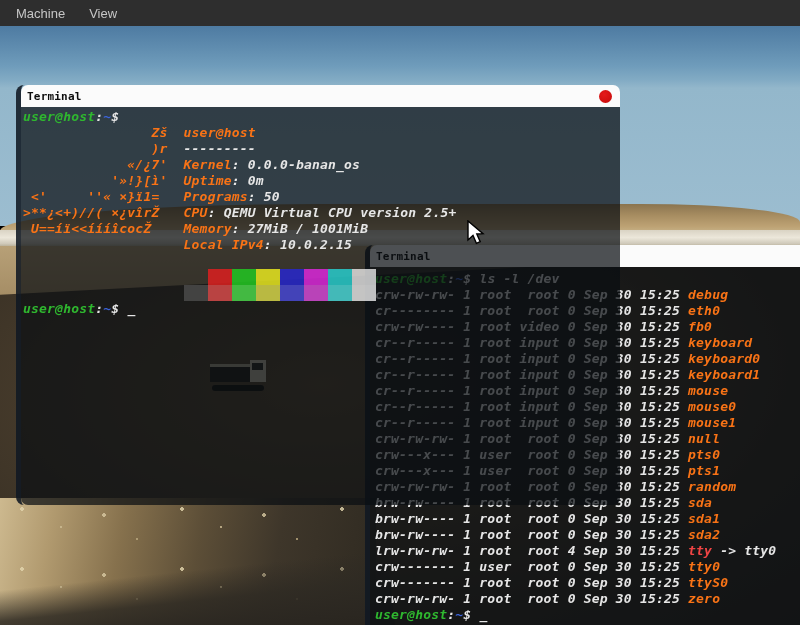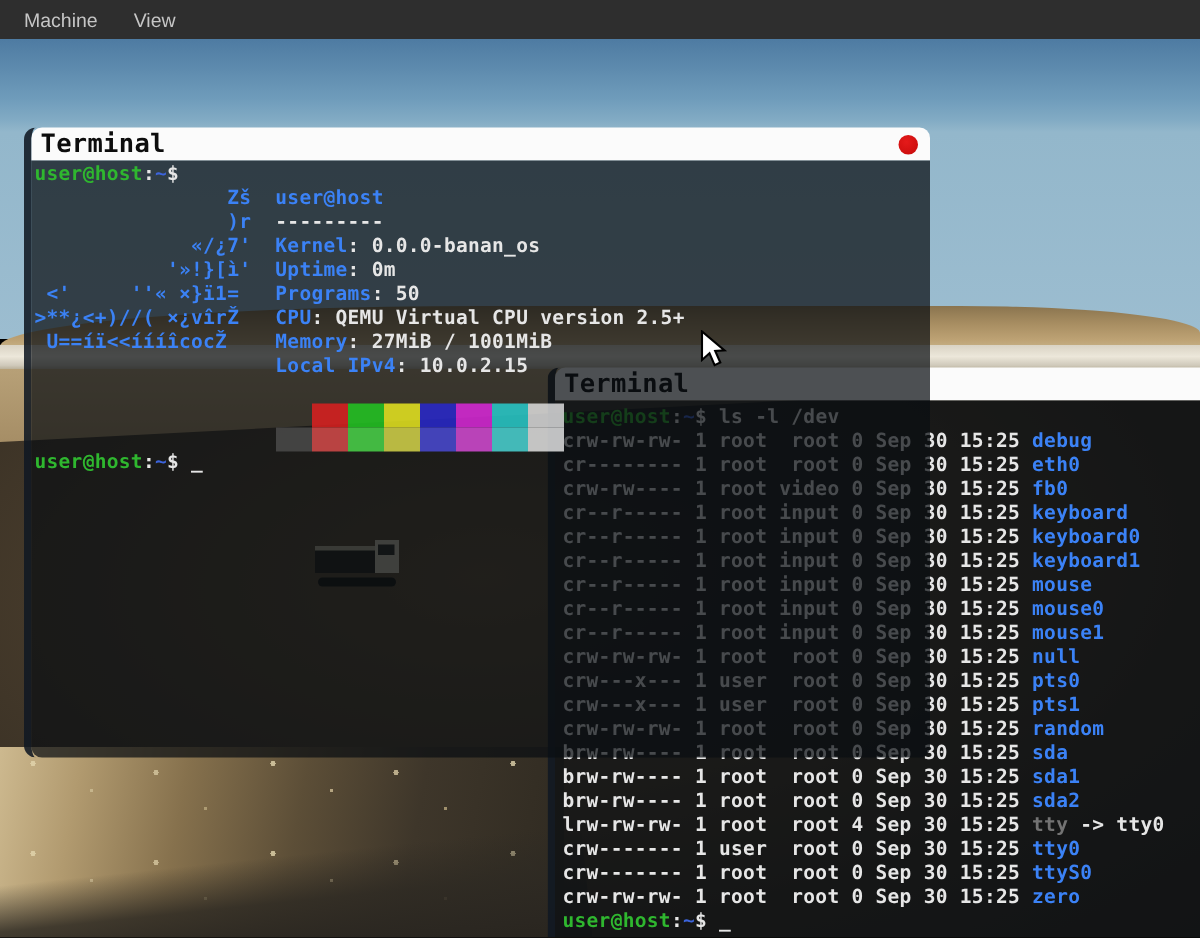--- a/index.html
+++ b/index.html
@@ -44,30 +44,30 @@
   .truck .cab { position:absolute; right:0; top:4px; width:16px; height:22px; background:#c9c0ac; }
   .truck .cab::after { content:""; position:absolute; left:2px; top:3px; width:11px; height:7px; background:#2a2822; }
   .truck .wheels { position:absolute; left:2px; bottom:-3px; width:52px; height:6px; background:#14120e; border-radius:3px; }
 
   
   .window { position:absolute; border-radius:8px; border-left:5px solid rgba(16,24,34,.88); }
   .win-front { left:16px; top:59px; width:604px; height:420px; z-index:2; }
   .win-back  { left:365px; top:219px; width:520px; height:430px; z-index:1; }
   .titlebar { height:22px; background:#fbfbfb; border-radius:7px 7px 0 0;
     display:flex; align-items:center; padding:0 8px 0 6px; }
-  .title-text { color:#0d0d0d; font-size:17px; font-weight:bold; letter-spacing:.2px; }
+  .title-text { color:#0d0d0d; font-size:11px; font-weight:bold; letter-spacing:.2px; }
   .close-btn { margin-left:auto; width:13px; height:13px; border-radius:50%;
     background:radial-gradient(circle at 40% 35%, #e51a1a 0%, #cf0f0f 70%, #a80c0c 100%); }
   .tcontent { height:calc(100% - 22px); background:rgba(10,14,18,.72);
     border-radius:0 0 7px 7px; padding:2px 0 0 2px; overflow:hidden;
     font-size:13px; font-weight:bold; letter-spacing:.2px; line-height:16px; color:#e6e6e6; }
   .win-back .tcontent { padding-top:4px; padding-left:5px; }
-  .trow { white-space:pre; height:16px; }
-  .c-green { color:#2fb72f; } .c-yellow { color:#3b82f6; } .c-white { color:#e6e6e6; }
-  .c-blue { color:#3c64dc; } .c-cyan { color:#737373; }
+  .trow { white-space:pre; height:16px;font-style:italic; }
+  .c-green { color:#2fb72f; } .c-yellow { color:#f97316; } .c-white { color:#e6e6e6; }
+  .c-blue { color:#3c64dc; } .c-cyan { color:#ef4444; }
   .pal { display:inline-block; width:24px; height:16px; vertical-align:top; }
 
   
   .mouse-cursor { position:absolute; left:466px; top:194px; width:20px; height:26px; z-index:3; }
 </style>
 </head>
 <body>
 
 <div class="screen">
 

